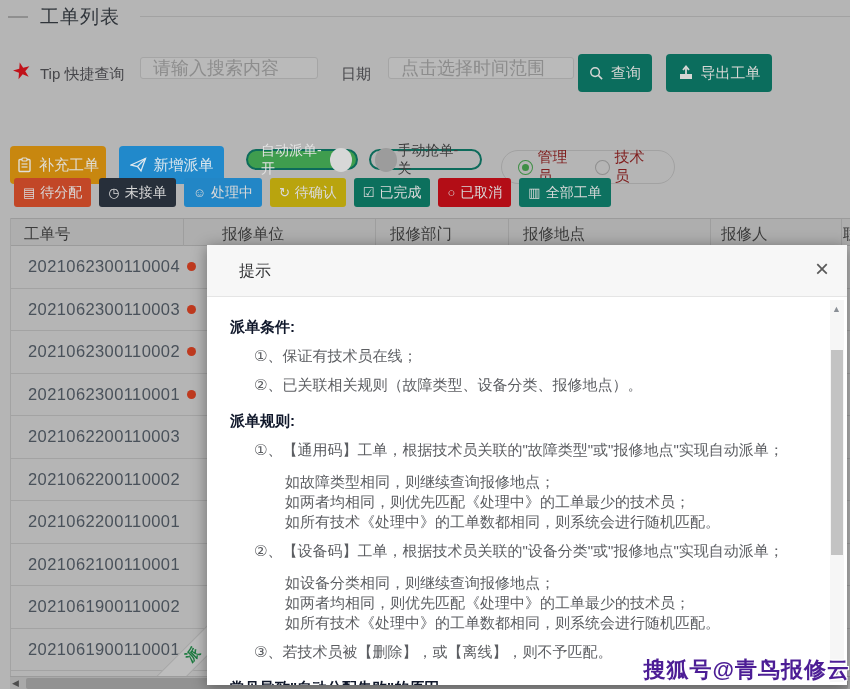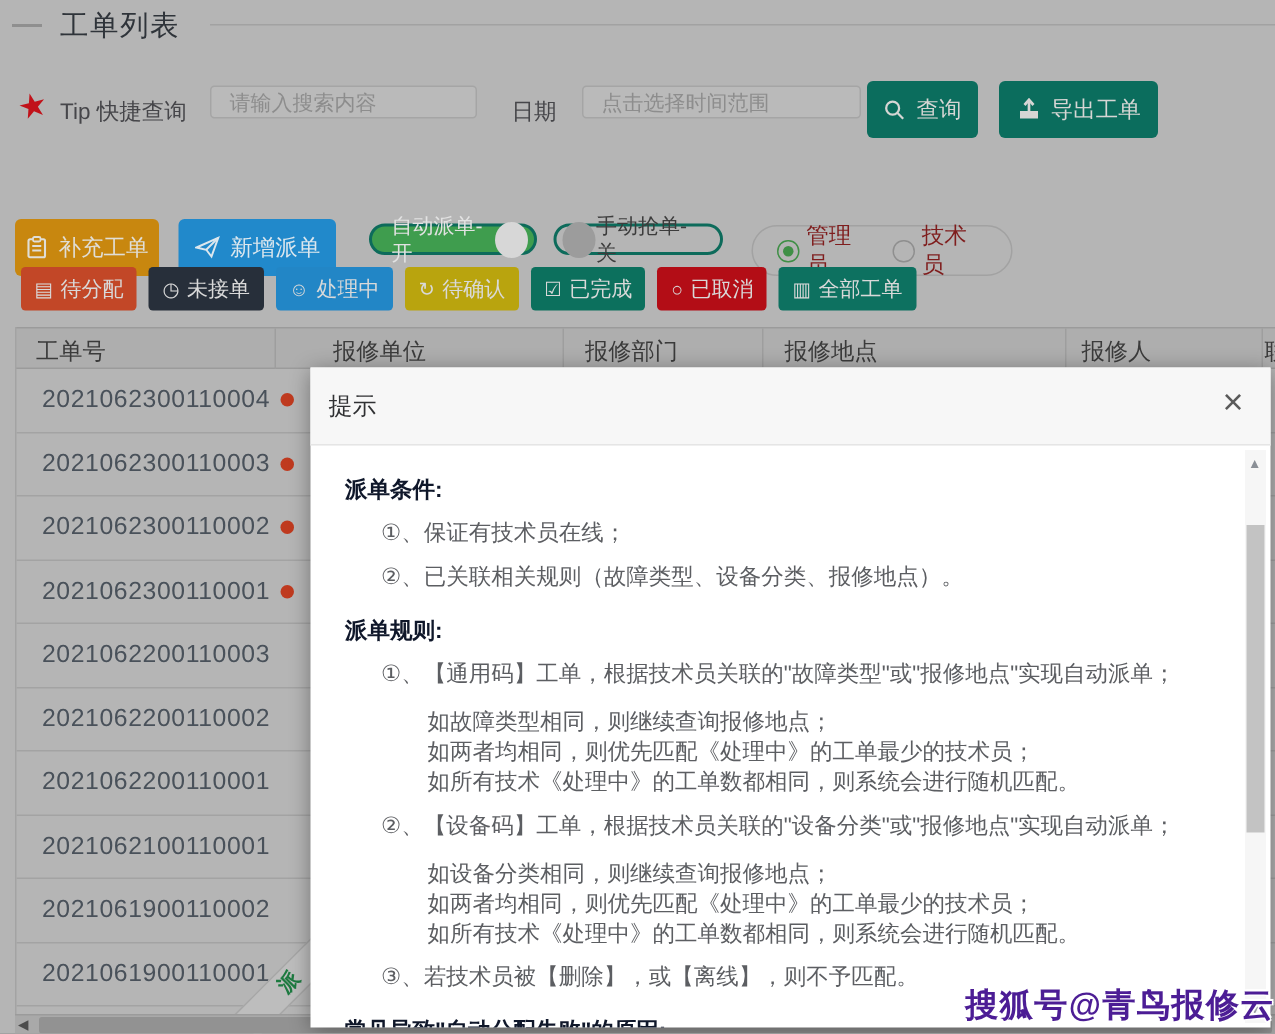--- a/index.html
+++ b/index.html
@@ -13,21 +13,21 @@
   .titlebar h1{position:absolute;left:40px;top:4px;margin:0;font-size:19px;font-weight:500;color:#2f343a;letter-spacing:1px;}
   .titlebar .rule{position:absolute;left:140px;right:0;top:16px;height:1px;background:#a2a2a2;}
 
   
   .filter-row{position:absolute;left:0;top:52px;width:100%;height:44px;}
   .star{position:absolute;left:12px;top:8px;font-size:22px;color:#c1121a;transform:rotate(-14deg);line-height:22px;}
   .flabel{position:absolute;top:13px;font-size:15px;color:#46464a;}
   .lbl-tip{left:40px;}
   .lbl-date{left:341px;}
   .tinput{position:absolute;top:5px;height:22px;box-sizing:border-box;background:#bababa;border:1px solid #a5a5a5;
-          border-radius:3px;padding:0 12px;font-size:14px;color:#3e3e3e;outline:none;}
+          border-radius:3px;padding:0 12px;font-size:18px;color:#3e3e3e;outline:none;}
   .tinput::placeholder{color:#8d8d8d;opacity:1;}
   .inp-search{left:140px;width:178px;}
   .inp-date{left:388px;width:186px;}
   .btn{display:flex;align-items:center;justify-content:center;gap:7px;border-radius:4px;cursor:pointer;
        font-size:15px;box-sizing:border-box;}
   .btn-query{position:absolute;left:578px;top:2px;width:74px;height:38px;background:#0b6d5d;color:#d6d6d4;}
   .btn-export{position:absolute;left:666px;top:2px;width:106px;height:38px;background:#0b6d5d;color:#d6d6d4;}
 
   
   .action-row{position:absolute;left:0;top:110px;width:100%;height:46px;margin-top:33px;}
@@ -71,21 +71,21 @@
   
   .hscroll{position:absolute;left:10px;top:676px;width:840px;height:13px;background:#a9a9a9;border-top:1px solid #9b9b9b;}
   .hscroll .larr{position:absolute;left:2px;top:1px;font-size:9px;color:#4c4c4c;cursor:pointer;}
   .hscroll .hthumb{position:absolute;left:16px;top:1px;height:11px;width:822px;background:#929292;border-radius:2px;cursor:pointer;}
 
   
   .modal{position:absolute;left:207px;top:245px;width:640px;height:440px;background:#ffffff;
          box-shadow:0 2px 14px rgba(0,0,0,0.40);}
   .modal-header{position:absolute;left:0;top:0;width:100%;height:52px;background:#f7f7f7;
                 border-bottom:1px solid #e5e5e5;box-sizing:border-box;}
-  .modal-title{position:absolute;left:12px;top:16px;font-size:16px;color:#303133;}
+  .modal-title{position:absolute;left:32px;top:16px;font-size:16px;color:#303133;}
   .modal-close{position:absolute;right:18px;top:12px;font-size:24px;color:#5a5a5a;cursor:pointer;line-height:24px;}
   .modal-body{position:absolute;left:0;top:52px;right:20px;bottom:0;overflow:hidden;
               padding:20px 0 0 23px;font-size:15px;color:#5c5e62;}
   .ln{line-height:20px;}
   .ln.heading{font-weight:bold;color:#0f172a;margin-top:16px;}
   .ln.heading:first-child{margin-top:0;}
   .ln.item{margin-left:24px;margin-top:9px;}
   .ln.sub{margin-left:55px;}
   .ln.subfirst{margin-top:12px;}
   

